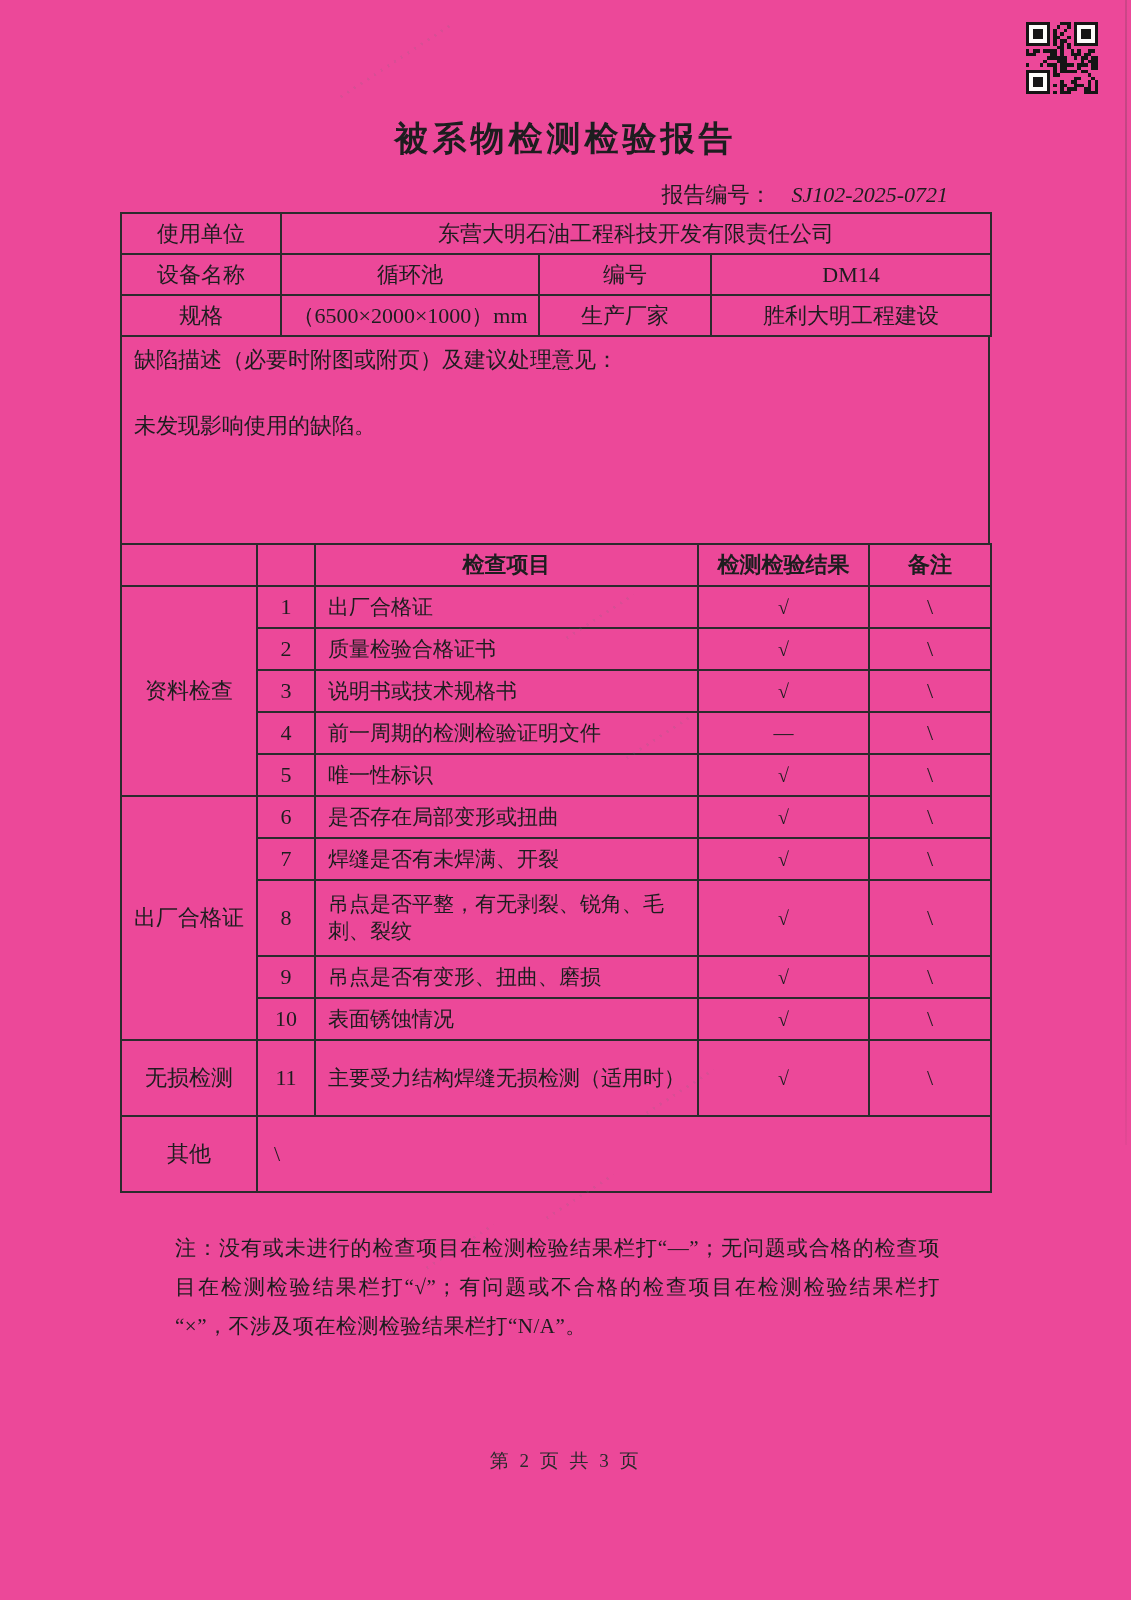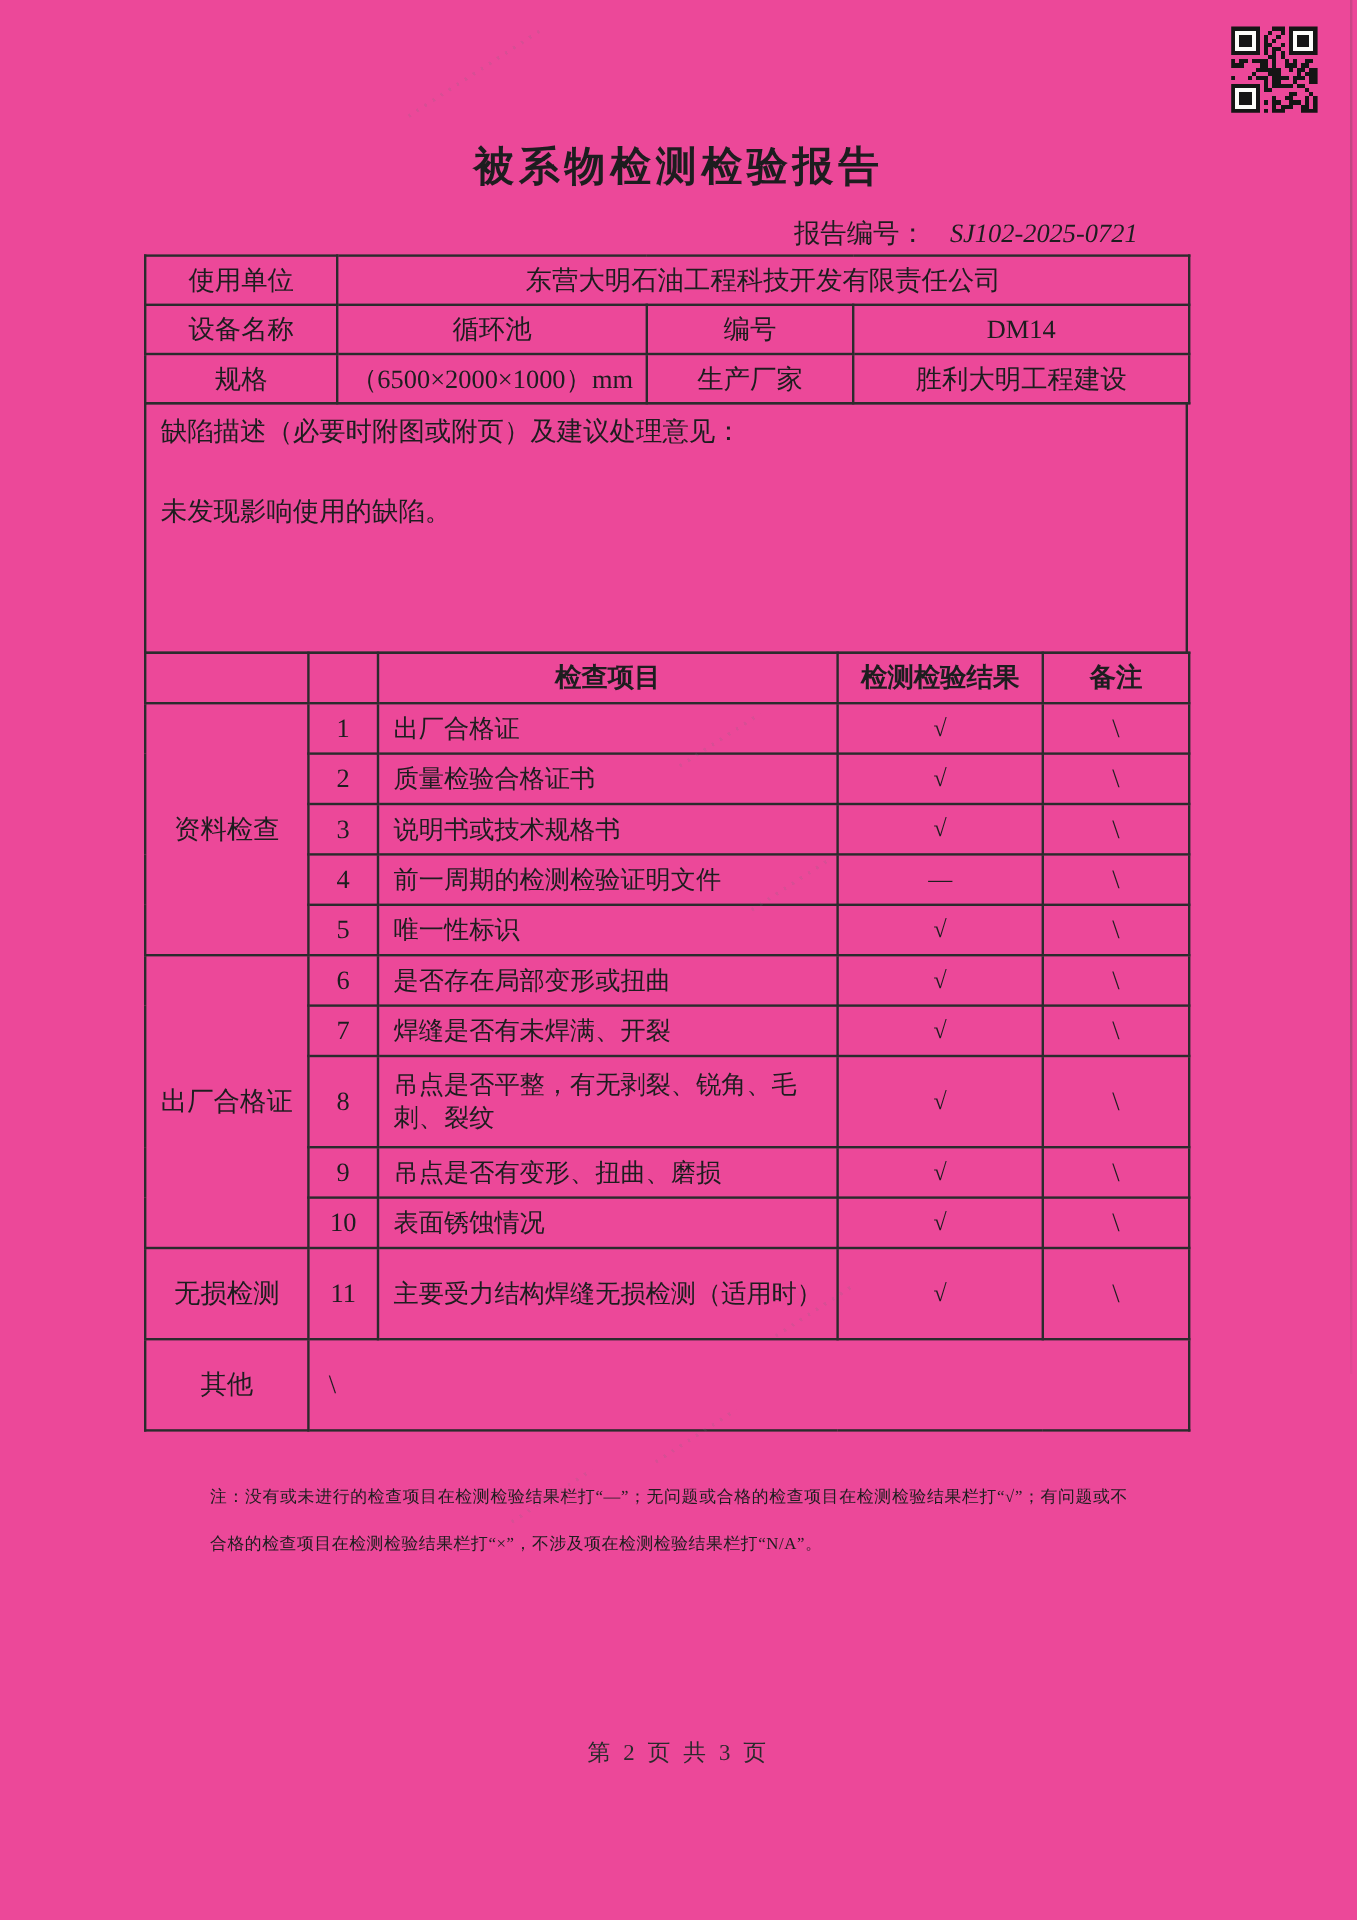--- a/index.html
+++ b/index.html
@@ -48,21 +48,21 @@
   .check-table td{height:42px;}
   .check-table td.item{text-align:left;padding-left:12px;font-size:21px;line-height:27px;}
   .check-table tr.tall td{height:76px;}
   .check-table td.cat{font-size:22px;}
   .check-table td.res{font-size:20px;}
   .check-table td.rem,.check-table td.other-val{font-size:22px;}
   .check-table td.other-val{text-align:left;padding-left:16px;}
   .check-table td.hdr{font-weight:700;font-size:22px;}
   .note{
     margin:36px 0 6px 55px;width:765px;
-    font-size:14px;line-height:39px;letter-spacing:.5px;
+    font-size:21px;line-height:39px;letter-spacing:.5px;
     text-align:justify;
   }
   .footer{
     position:absolute;top:1448px;left:0;right:0;
     text-align:center;font-size:19px;letter-spacing:3px;color:#2a2a2c;
   }
   
   .speck{
     position:absolute;width:80px;height:3px;
     background:repeating-linear-gradient(90deg,rgba(110,110,125,.16) 0 2px,transparent 2px 8px);

